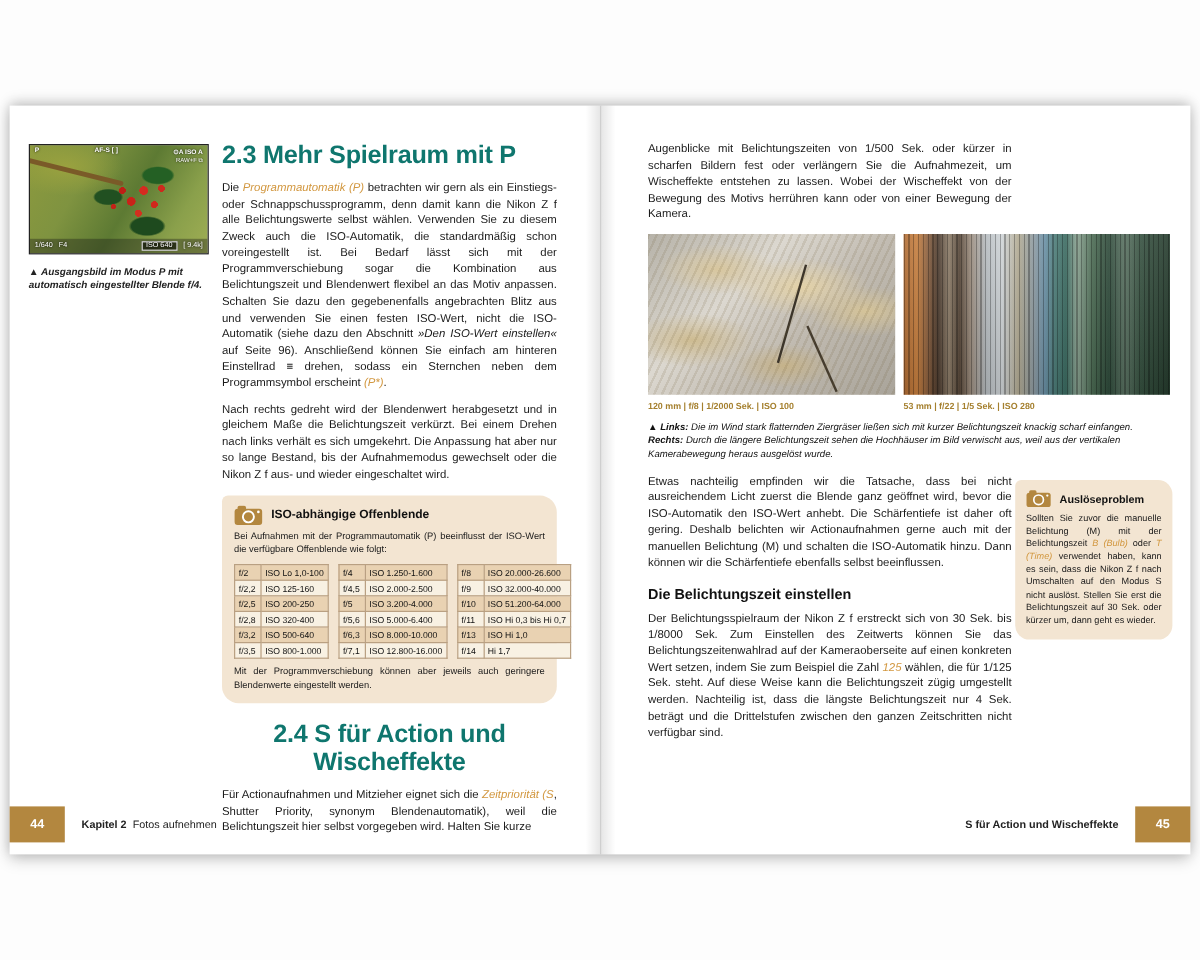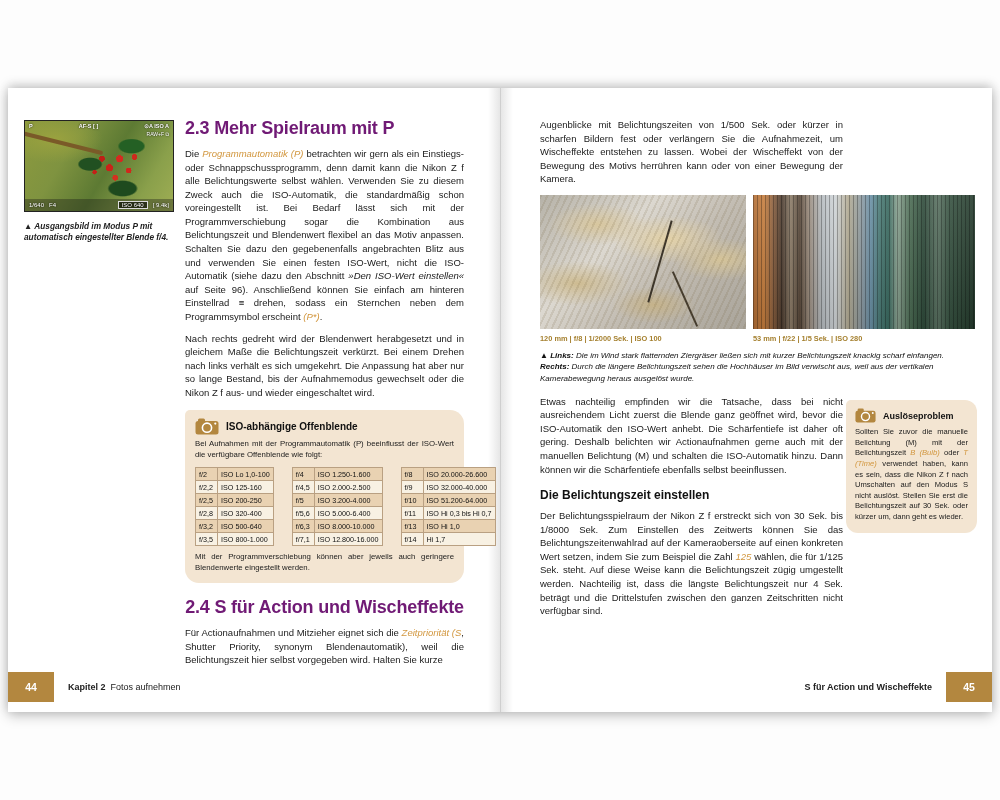--- a/index.html
+++ b/index.html
@@ -9,21 +9,21 @@
   .gutter{position:absolute;left:480px;top:0;width:25px;height:100%;
           background:linear-gradient(to right,rgba(0,0,0,0) 0%,rgba(0,0,0,0.10) 50%,rgba(0,0,0,0) 100%);}
   .gutter-line{position:absolute;left:492px;top:0;width:1px;height:100%;background:#cfcfcf;}
 
   
   .body-text{font-size:9.5px;line-height:1.43;color:#1a1a1a;text-align:justify;}
   .rt-em{color:#d2973f;font-style:italic;}
   .rt-i{font-style:italic;}
   .rt-b{font-weight:bold;}
   .rt-bi{font-weight:bold;font-style:italic;}
-  h2.sec{font-size:18px;font-weight:bold;color:#701a75;margin:0;letter-spacing:-0.2px;}
+  h2.sec{font-size:21px;font-weight:bold;color:#0f766e;margin:0;letter-spacing:-0.2px;}
   h3.sub{font-size:12px;font-weight:bold;color:#111;margin:0;}
 
   
   .left-margin{position:absolute;left:16px;top:32px;width:152px;}
   .lcd{position:relative;width:150px;height:92px;border:1px solid #222;box-sizing:border-box;overflow:hidden;
        background:
         radial-gradient(circle 5px at 64% 42%,#d42b20 70%,rgba(0,0,0,0) 75%),
         radial-gradient(circle 5px at 57% 52%,#c92319 70%,rgba(0,0,0,0) 75%),
         radial-gradient(circle 4px at 70% 55%,#d0281c 70%,rgba(0,0,0,0) 75%),
         radial-gradient(circle 4px at 52% 42%,#bf1f16 70%,rgba(0,0,0,0) 75%),
@@ -44,21 +44,21 @@
   .osd-iso-box{border:1px solid #ddd;background:rgba(0,0,0,0.55);padding:0 3px;margin-left:auto;}
   .lcd-caption{margin-top:9px;font-size:8.3px;line-height:1.35;font-style:italic;font-weight:bold;color:#222;}
 
   .left-col{position:absolute;left:177px;top:30px;width:279px;}
   .left-col .p{margin:8px 0 0 0;}
   .tanbox{margin-top:11px;background:#f3e5d2;border-radius:5px 14px 14px 14px;padding:8px 10px 9px 10px;}
   .boxhead{display:flex;align-items:center;gap:7px;margin-bottom:4px;}
   .boxtitle{font-size:10px;font-weight:bold;color:#111;}
   .boxtext{font-size:7.8px;line-height:1.4;color:#1a1a1a;text-align:justify;}
   .cam-icon{flex:0 0 auto;}
-  .iso-tables{display:flex;gap:18px;margin:6px 0 6px 0;}
+  .iso-tables{display:flex;gap:8px;margin:6px 0 6px 0;}
   .iso-table{display:table;border-collapse:collapse;font-size:7.2px;color:#111;}
   .iso-tr{display:table-row;}
   .iso-td{display:table-cell;border:1px solid #b9a082;padding:1.5px 3px;white-space:nowrap;}
   .iso-tr:nth-child(odd) .iso-td{background:#e9d2b2;}
   .iso-tr:nth-child(even) .iso-td{background:#f8f1e3;}
   .iso-td.fcol{min-width:15px;}
 
   .pfooter{position:absolute;top:584px;height:30px;display:flex;align-items:center;}
   .pnum{width:46px;height:30px;background:#b3873f;color:#fff;font-size:10.5px;font-weight:bold;
         display:flex;align-items:center;justify-content:center;}

